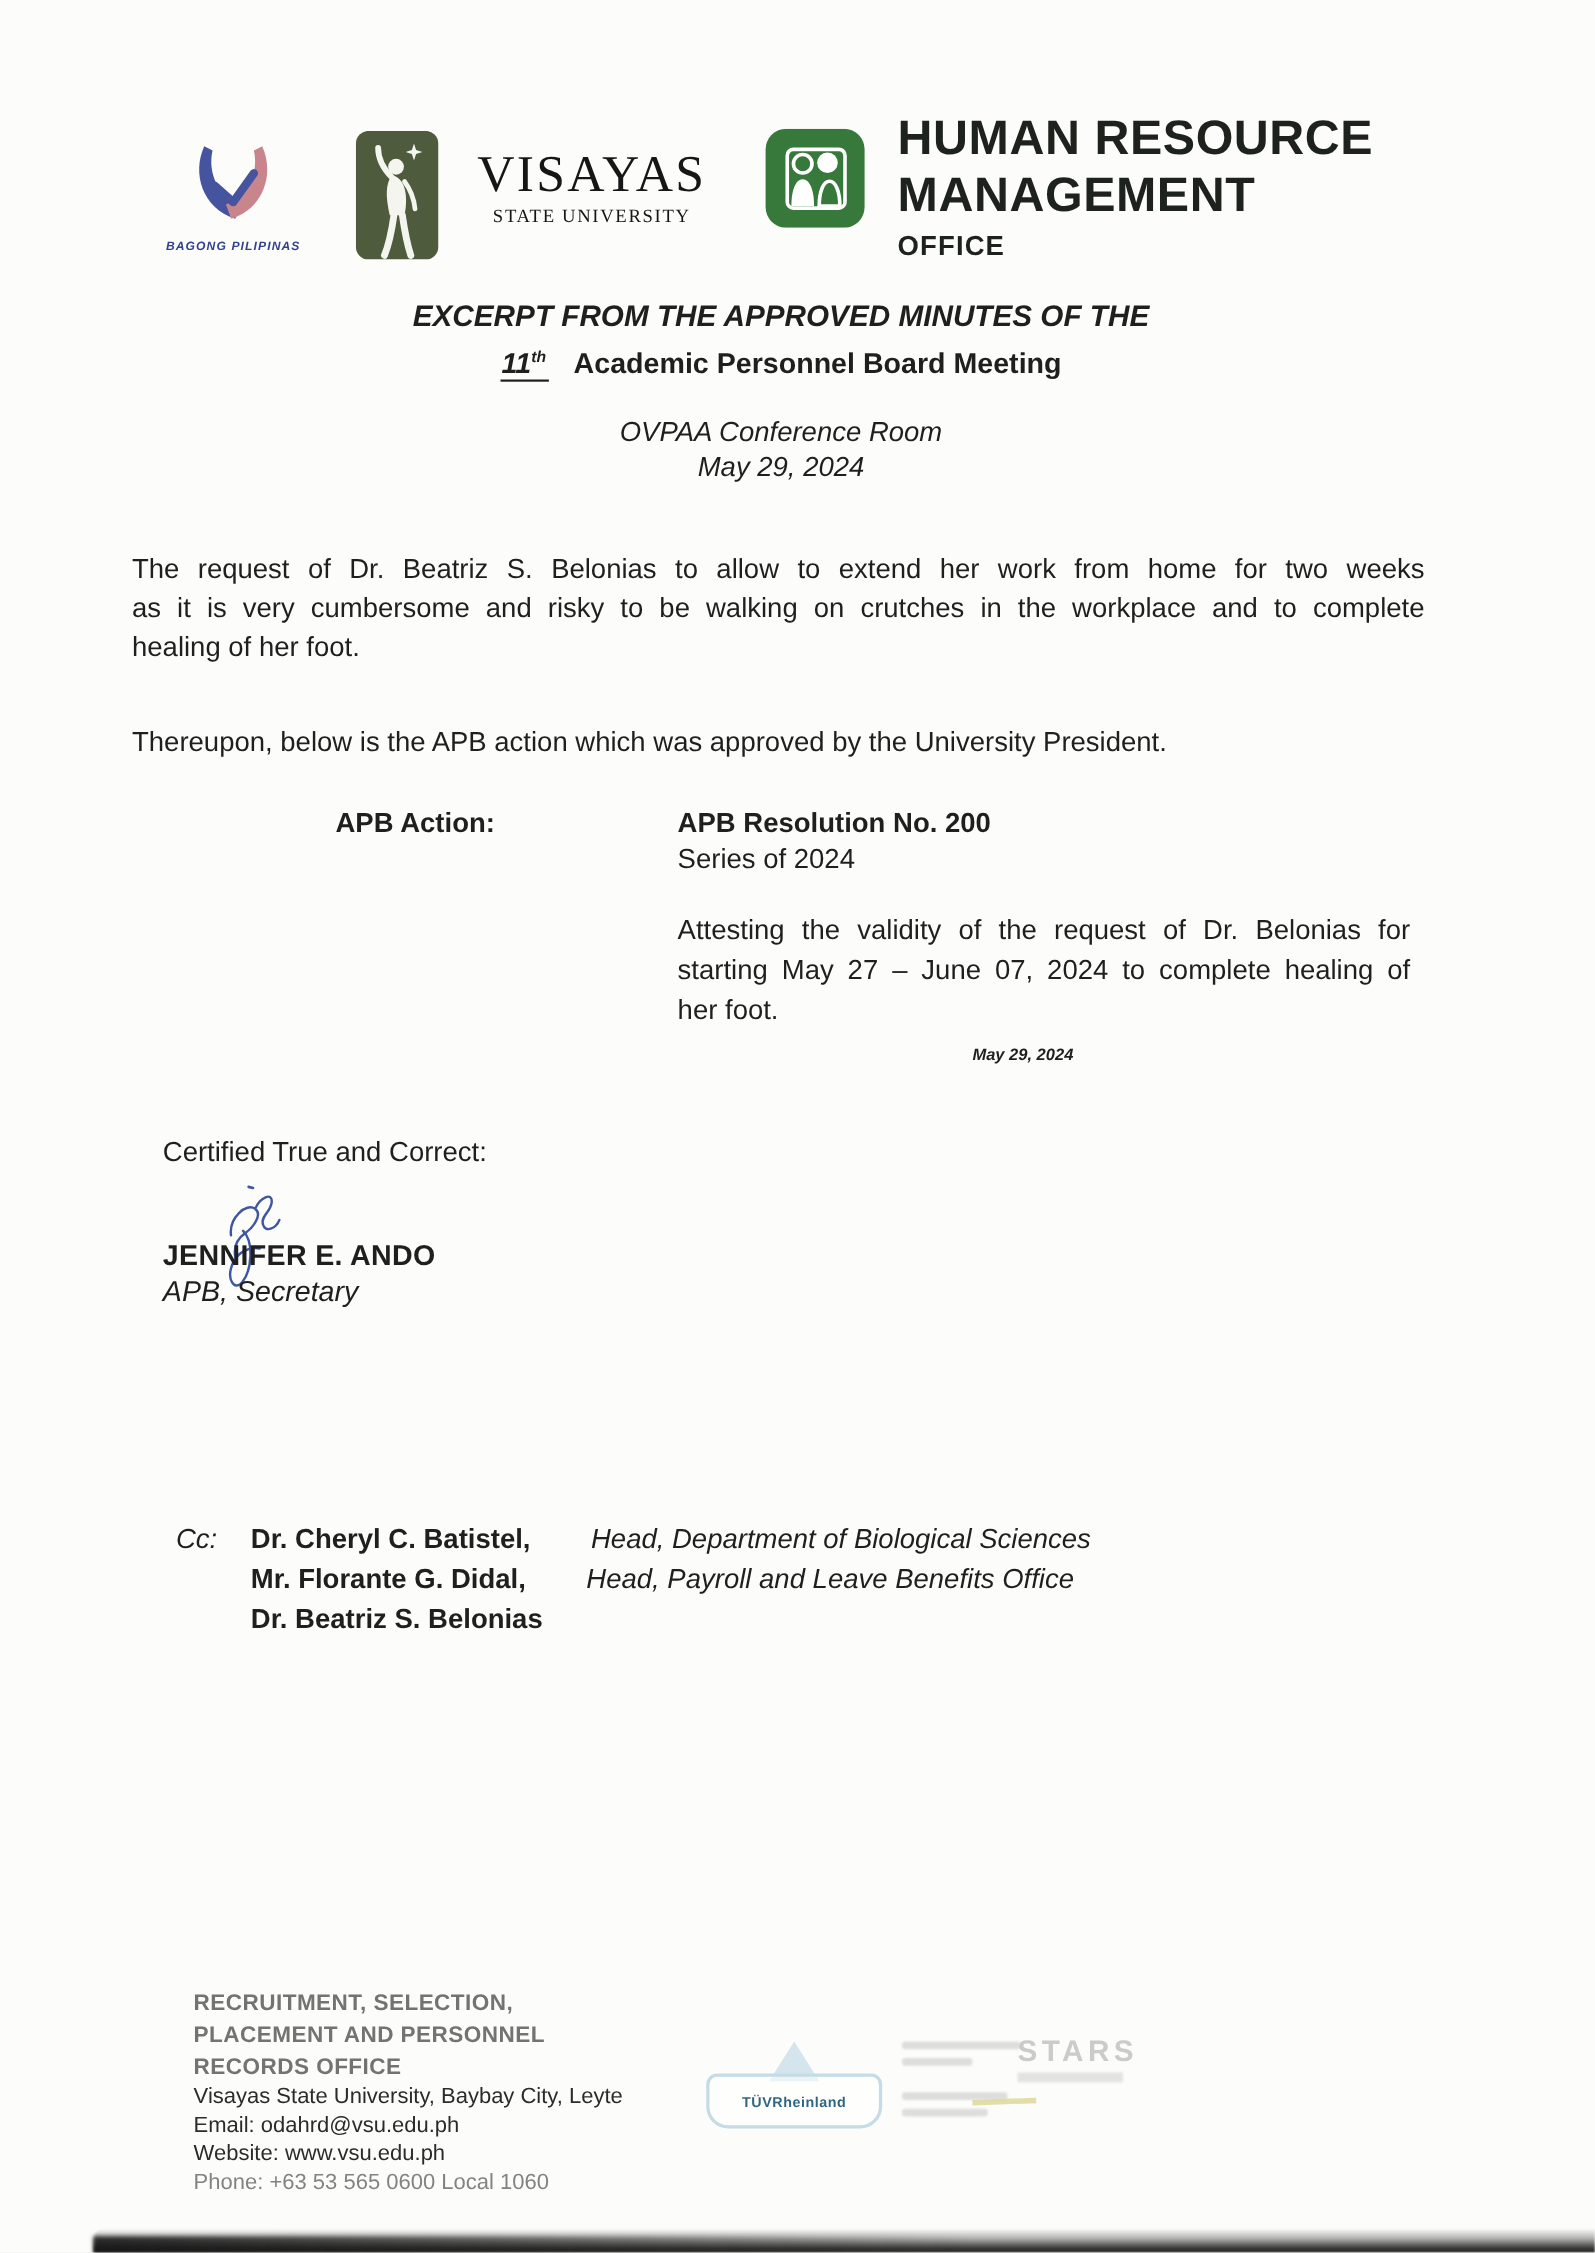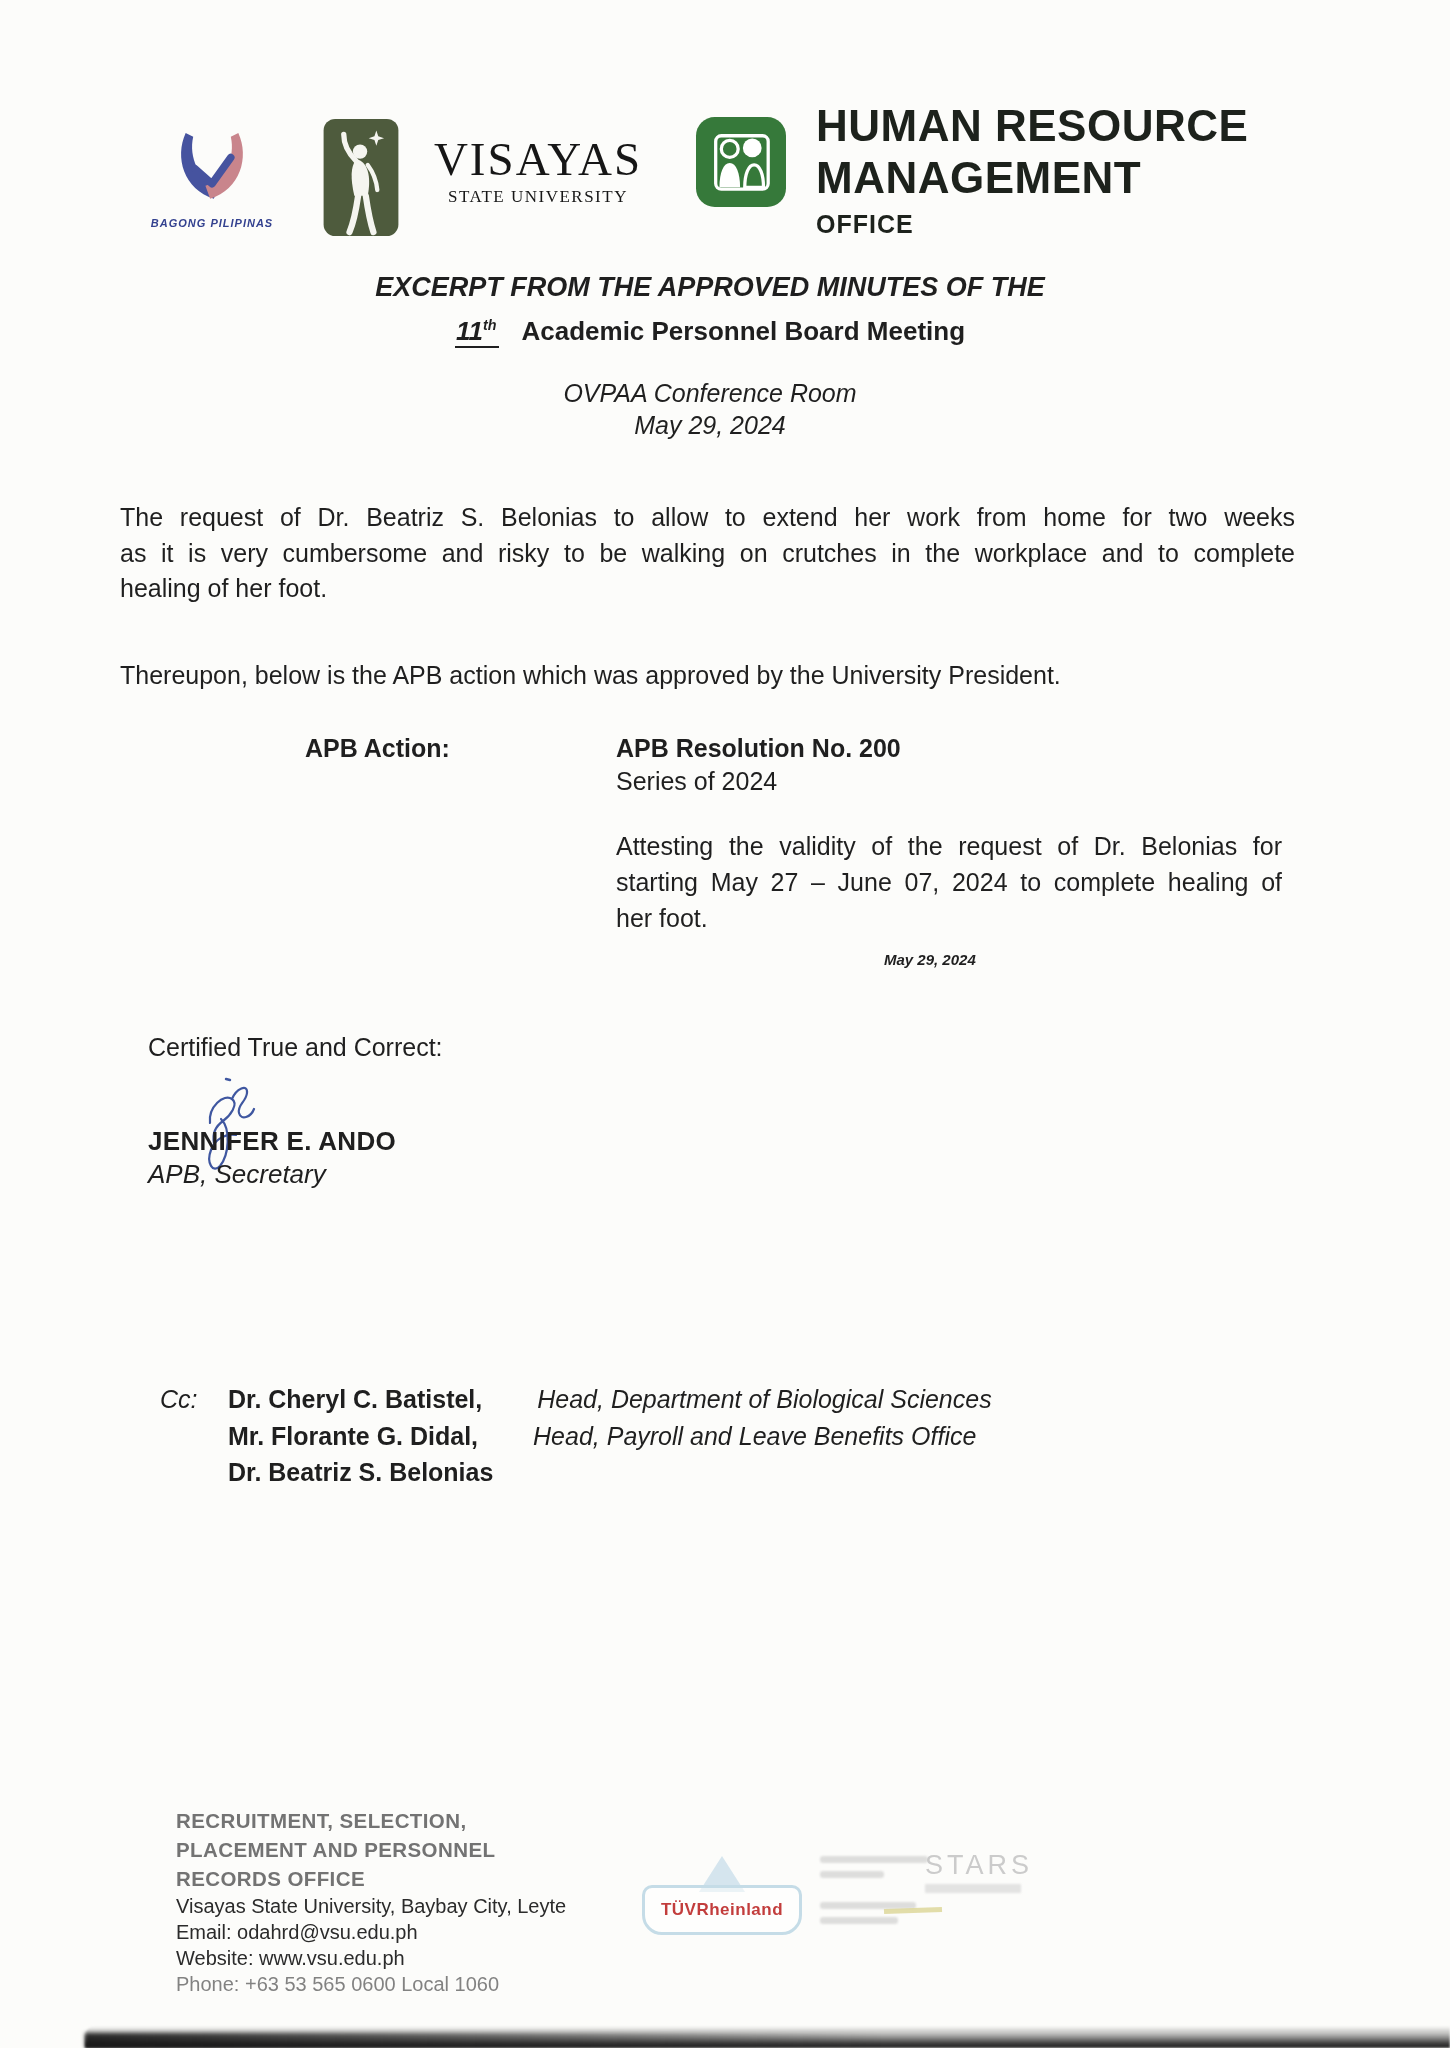--- a/index.html
+++ b/index.html
@@ -63,26 +63,26 @@
   .footer-office{position:absolute;left:176px;top:1806px;}
   .fo-bold{font-size:20.5px;font-weight:bold;line-height:29px;letter-spacing:0.4px;color:#737373;}
   .fo-reg{font-size:20px;line-height:26px;color:#2b2b2b;}
   .fo-faded{color:#646464;opacity:.8;filter:blur(.4px);}
 
   .stamp{position:absolute;left:642px;top:1856px;width:160px;opacity:.85;filter:blur(.5px);}
   .stamp-tri{width:0;height:0;margin:0 auto;border-left:23px solid transparent;
              border-right:23px solid transparent;border-bottom:36px solid #cfe2ec;}
   .stamp-box{margin-top:-7px;height:44px;border:3px solid #bcd7e4;border-radius:10px 10px 20px 20px;
              background:rgba(255,255,255,.55);display:flex;align-items:center;justify-content:center;
-             font-size:17px;font-weight:bold;color:#b91c1c;letter-spacing:.5px;}
+             font-size:13px;font-weight:bold;color:#0c4a6e;letter-spacing:.5px;}
   .faint-lines{position:absolute;left:820px;top:1856px;width:135px;}
   .fbar{height:7px;background:#9e9e9e;opacity:.32;border-radius:3px;margin-bottom:8px;filter:blur(.9px);}
   .fbar.w1{width:108px;} .fbar.w2{width:64px;} .fbar.w3{width:96px;margin-top:24px;} .fbar.w4{width:78px;}
   .stars{position:absolute;left:925px;top:1850px;}
-  .stars-text{font-size:27px;font-weight:normal;letter-spacing:4px;color:#c3c3c3;opacity:.85;filter:blur(.5px);text-align:center;}
+  .stars-text{font-size:27px;font-weight:bold;letter-spacing:4px;color:#c3c3c3;opacity:.85;filter:blur(.5px);text-align:center;}
   .stars-sub{margin-top:3px;width:96px;height:9px;background:#cbcbcb;opacity:.5;filter:blur(1.1px);}
   .yellow-mark{position:absolute;left:884px;top:1908px;width:58px;height:5px;background:#ddd79a;
                opacity:.85;transform:rotate(-2deg);}
 
   .footer-form{position:absolute;left:1152px;top:1876px;width:185px;text-align:center;}
   .ff-page{font-size:20px;font-weight:bold;font-style:italic;}
   .ff-code{font-size:20px;font-weight:bold;letter-spacing:.3px;margin-top:3px;}
   .ff-ver{font-size:16.5px;font-weight:bold;font-style:italic;margin-top:3px;}
   .ff-ctrl{margin-top:14px;font-size:16px;font-style:italic;color:#8a8a8a;opacity:.65;
            display:flex;align-items:center;justify-content:center;gap:4px;}

